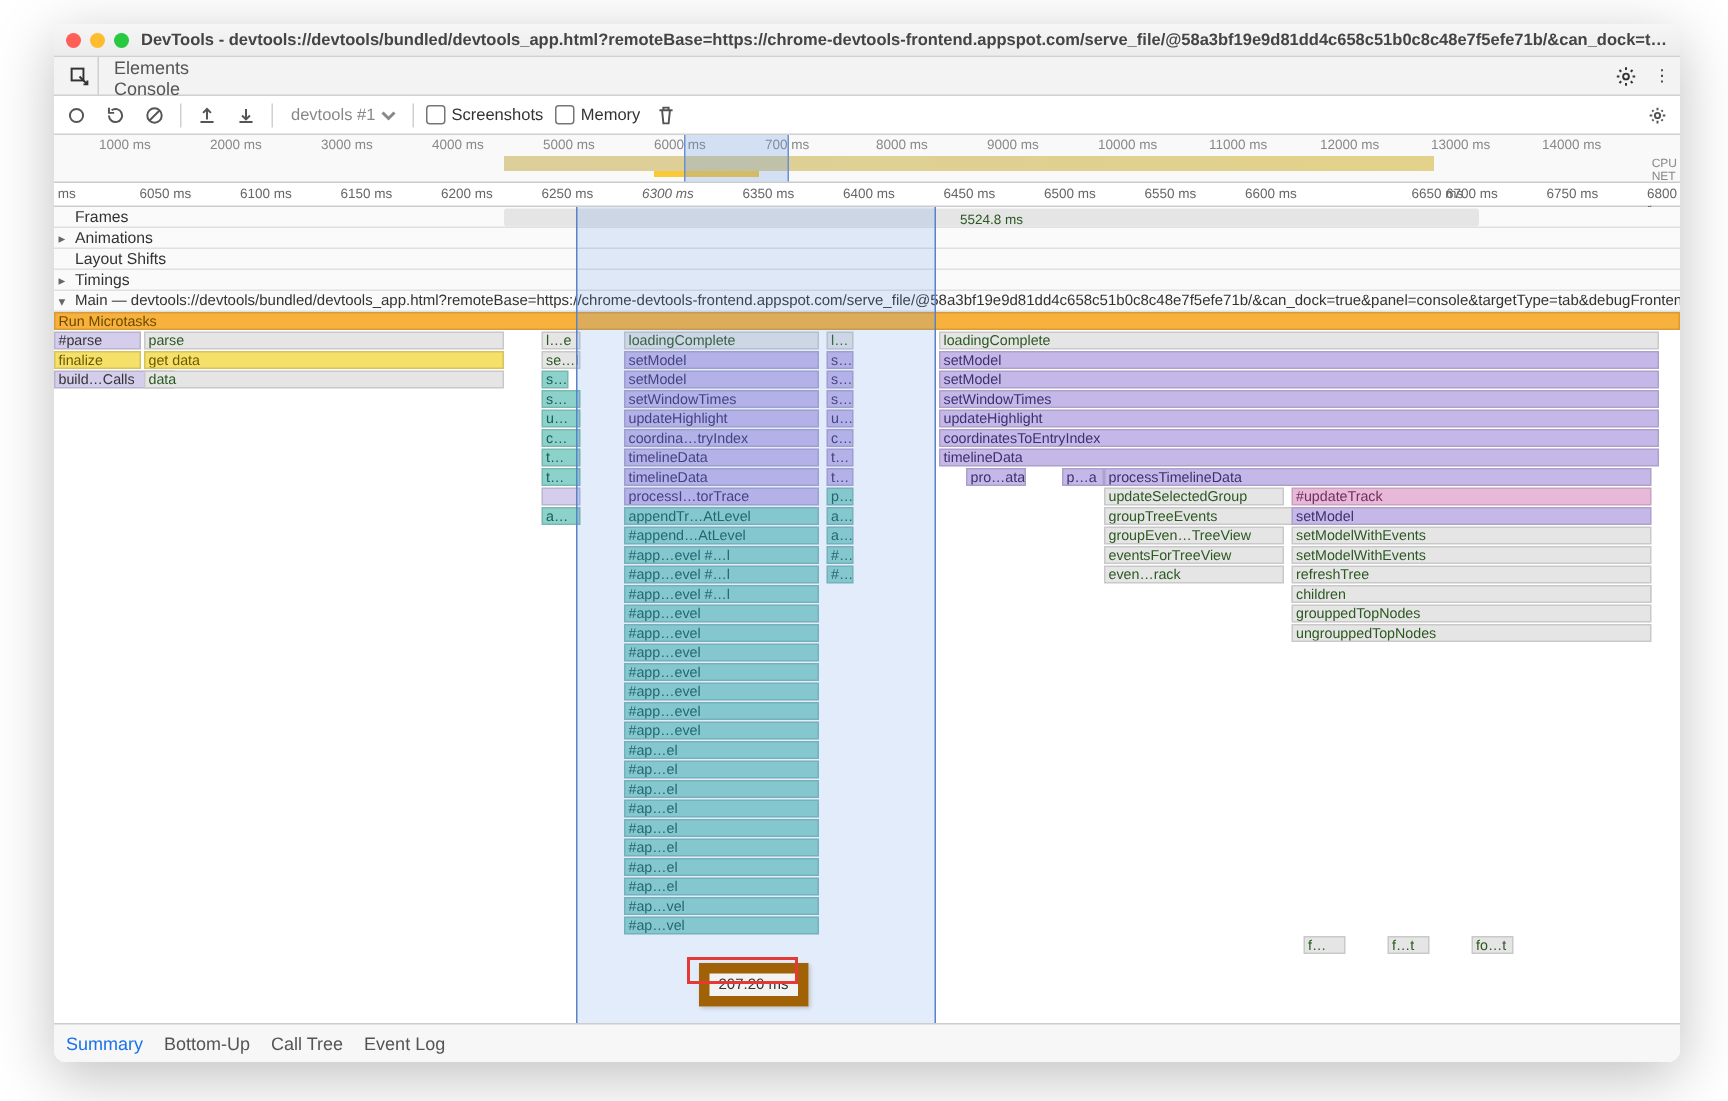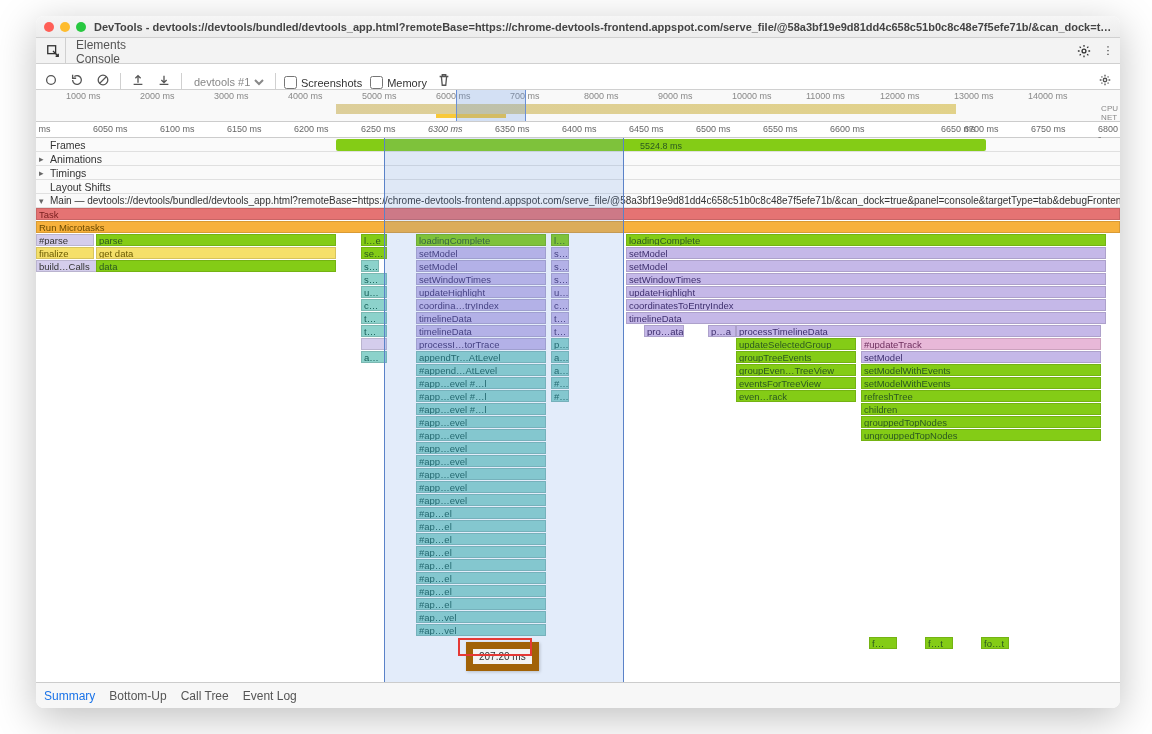--- a/index.html
+++ b/index.html
@@ -13,21 +13,21 @@
 .dot.r { background: #ff5f57; } .dot.y { background: #febc2e; } .dot.g { background: #28c840; }
 .titlebar-title { white-space: nowrap; overflow: hidden; text-overflow: ellipsis; flex: 1; font-weight: 600; }
 
 .tabbar { height: 26px; border-bottom: 1px solid #d0d0d0; display: flex; align-items: stretch; padding-left: 4px; background: #f3f3f3; }
 .tabbar .inspect { width: 26px; display: flex; align-items: center; justify-content: center; border-right: 1px solid #d0d0d0; }
 .tab { padding: 0 10px; display: flex; align-items: center; font-size: 12px; color: #555; cursor: pointer; }
 .tab.active { color: #1a73e8; border-bottom: 2px solid #1a73e8; }
 .tabbar .spacer { flex: 1; }
 .tabbar .gear, .tabbar .more { width: 24px; display: flex; align-items: center; justify-content: center; }
 
-.toolbar { height: 26px; border-bottom: 1px solid #d0d0d0; display: flex; align-items: flex-end; gap: 8px; padding: 0 6px; background: #fff; }
+.toolbar { height: 26px; border-bottom: 1px solid #d0d0d0; display: flex; align-items: center; gap: 8px; padding: 0 6px; background: #fff; }
 .toolbar .btn { width: 18px; height: 18px; display: flex; align-items: center; justify-content: center; cursor: pointer; color: #555; }
 .toolbar .divider { width: 1px; height: 16px; background: #d0d0d0; }
 .toolbar select { font-size: 11px; color: #888; border: none; background: transparent; }
 .toolbar label { font-size: 11px; display: flex; align-items: center; gap: 4px; }
 .toolbar .right { margin-left: auto; }
 
 .overview { position: relative; height: 32px; border-bottom: 1px solid #ccc; background: #f9f9f9; }
 .overview .ruler { height: 14px; position: relative; font-size: 9px; color: #888; }
 .overview .ruler span { position: absolute; top: 1px; }
 .overview .cpu-net { position: absolute; left: 0; right: 14px; top: 14px; height: 18px; }
@@ -47,21 +47,21 @@
 .main-label { height: 14px; line-height: 14px; border-bottom: 1px solid #e0e0e0; font-size: 10px; padding-left: 14px; background: #fafafa; white-space: nowrap; overflow: hidden; }
 .main-label::before { content: "▾"; position: absolute; left: 3px; font-size: 9px; color: #666; }
 
 .flame { position: relative; }
 .row { position: relative; height: 13px; }
 .bar { position: absolute; height: 12px; top: 0; font-size: 9.5px; line-height: 12px; padding: 0 2px; overflow: hidden; white-space: nowrap; border: 0.5px solid rgba(0,0,0,0.12); }
 
 .c-red { background: #e57373; color: #7a2020; }
 .c-orange { background: #f7b13c; color: #6b4a00; }
 .c-yellow { background: #f5e06a; color: #6b5b00; }
-.c-green { background: #84cc16; color: #2b5820; }
+.c-green { background: #e5e5e5; color: #2b5820; }
 .c-teal { background: #8cd2cb; color: #155e56; }
 .c-purple { background: #c5b8e8; color: #3e2f6e; }
 .c-lav { background: #d4cdec; }
 .c-pink { background: #e8b8d8; color: #6e2f5e; }
 
 .selection-overlay { position: absolute; top: 0; bottom: 0; background: rgba(100,150,230,0.18); border-left: 1px solid #5a82c8; border-right: 1px solid #5a82c8; pointer-events: none; }
 
 .highlight-box { position: absolute; border: 2px solid #e53935; width: 74px; height: 18px; }
 
 .tooltip-box { position: absolute; background: #f3f3f3; border: 7px solid #a16207; padding: 2px 6px; font-size: 10px; box-shadow: 1px 1px 3px rgba(0,0,0,0.2); }
@@ -215,28 +215,25 @@
       <span style="left: 1062px;">6800 r</span>
     </div>
 
   <div class="flame-area">
 
     <div class="track-header">
       <span>Frames</span>
       <span class="pill c-green" style="left:300px;width:650px;text-align:center">5524.8 ms</span>
     </div>
     <div class="track-header collapsible"><span>Animations</span></div>
+    <div class="track-header"><span>Layout Shifts</span></div>
     <div class="track-header collapsible"><span>Timings</span></div>
-    <div class="track-header"><span>Layout Shifts</span></div>
     <div class="main-label" style="position:relative"><span>Main — devtools://devtools/bundled/devtools_app.html?remoteBase=https://chrome-devtools-frontend.appspot.com/serve_file/@58a3bf19e9d81dd4c658c51b0c8c48e7f5efe71b/&amp;can_dock=true&amp;panel=console&amp;targetType=tab&amp;debugFrontend=true</span></div>
 
     <div class="flame" id="flame">
-        <div class="row">
-          <div class="bar c-red" style="left: 0px; width: 1084px;">Task</div>
-        </div>
         <div class="row">
           <div class="bar c-orange" style="left: 0px; width: 1084px;">Run Microtasks</div>
         </div>
         <div class="row">
           <div class="bar c-lav" style="left: 0px; width: 58px;">#parse</div>
           <div class="bar c-green" style="left: 60px; width: 240px;">parse</div>
           <div class="bar c-green" style="left: 325px; width: 26px;">l…e</div>
           <div class="bar c-green" style="left: 380px; width: 130px;">loadingComplete</div>
           <div class="bar c-green" style="left: 515px; width: 18px;">l…</div>
           <div class="bar c-green" style="left: 590px; width: 480px;">loadingComplete</div>
@@ -293,21 +290,21 @@
           <div class="bar c-lav" style="left: 325px; width: 26px;"></div>
           <div class="bar c-purple" style="left: 380px; width: 130px;">processI…torTrace</div>
           <div class="bar c-teal" style="left: 515px; width: 18px;">p…</div>
           <div class="bar c-green" style="left: 700px; width: 120px;">updateSelectedGroup</div>
           <div class="bar c-pink" style="left: 825px; width: 240px;">#updateTrack</div>
         </div>
         <div class="row">
           <div class="bar c-teal" style="left: 325px; width: 26px;">a…</div>
           <div class="bar c-teal" style="left: 380px; width: 130px;">appendTr…AtLevel</div>
           <div class="bar c-teal" style="left: 515px; width: 18px;">a…</div>
-          <div class="bar c-green" style="left: 700px; width: 120px;">groupTreeEvents</div>
+          <div class="bar c-green" style="left: 700px; width: 142px;">groupTreeEvents</div>
           <div class="bar c-purple" style="left: 825px; width: 240px;">setModel</div>
         </div>
         <div class="row">
           <div class="bar c-teal" style="left: 380px; width: 130px;">#append…AtLevel</div>
           <div class="bar c-teal" style="left: 515px; width: 18px;">a…</div>
           <div class="bar c-green" style="left: 700px; width: 120px;">groupEven…TreeView</div>
           <div class="bar c-green" style="left: 825px; width: 240px;">setModelWithEvents</div>
         </div>
         <div class="row">
           <div class="bar c-teal" style="left: 380px; width: 130px;">#app…evel   #…l</div>

